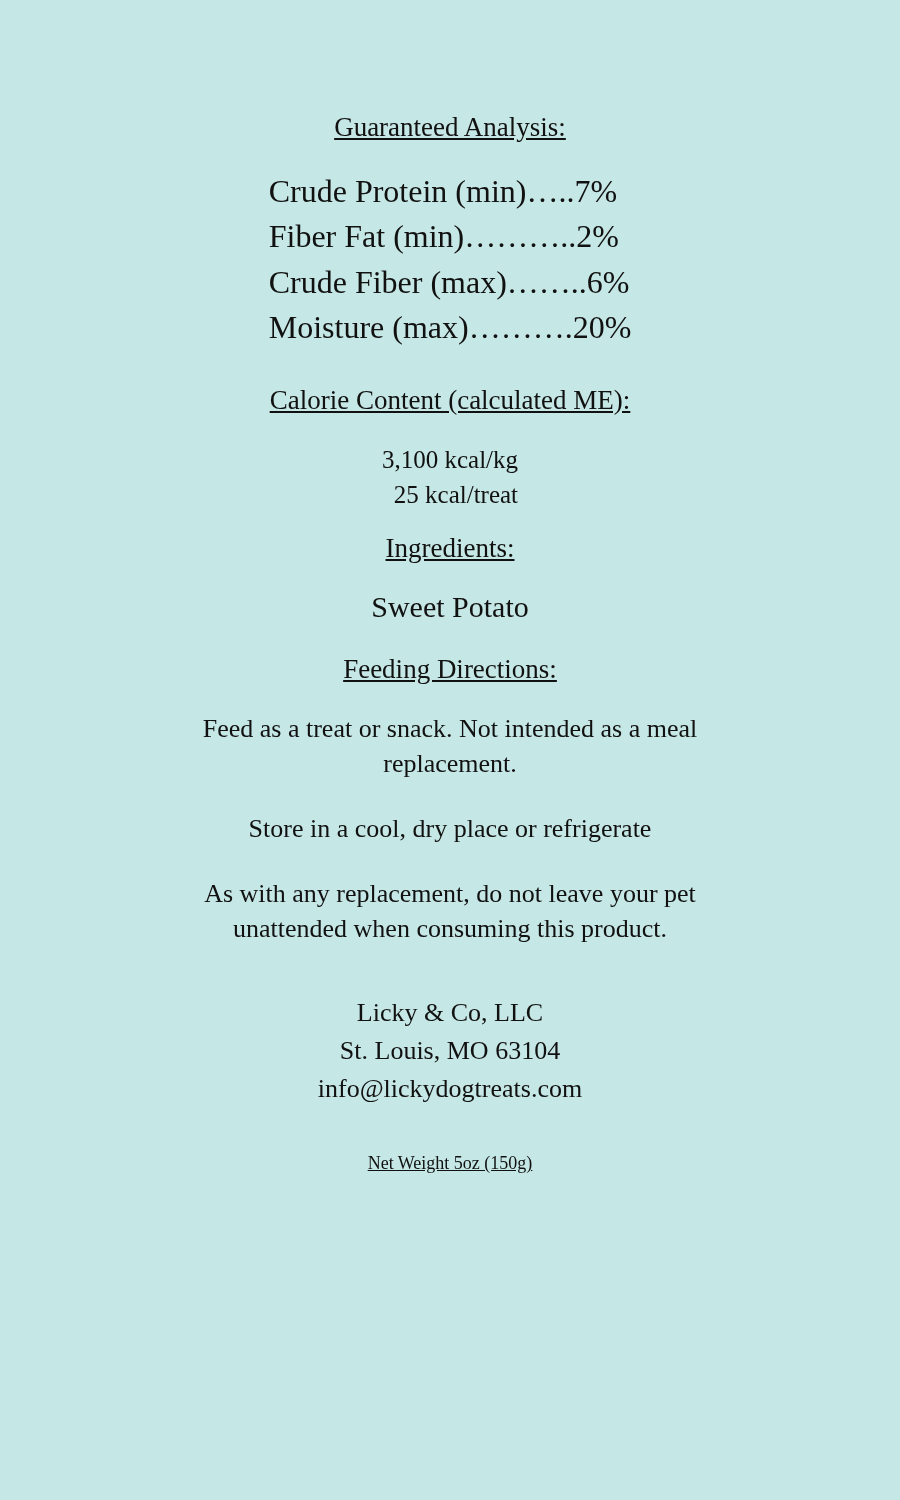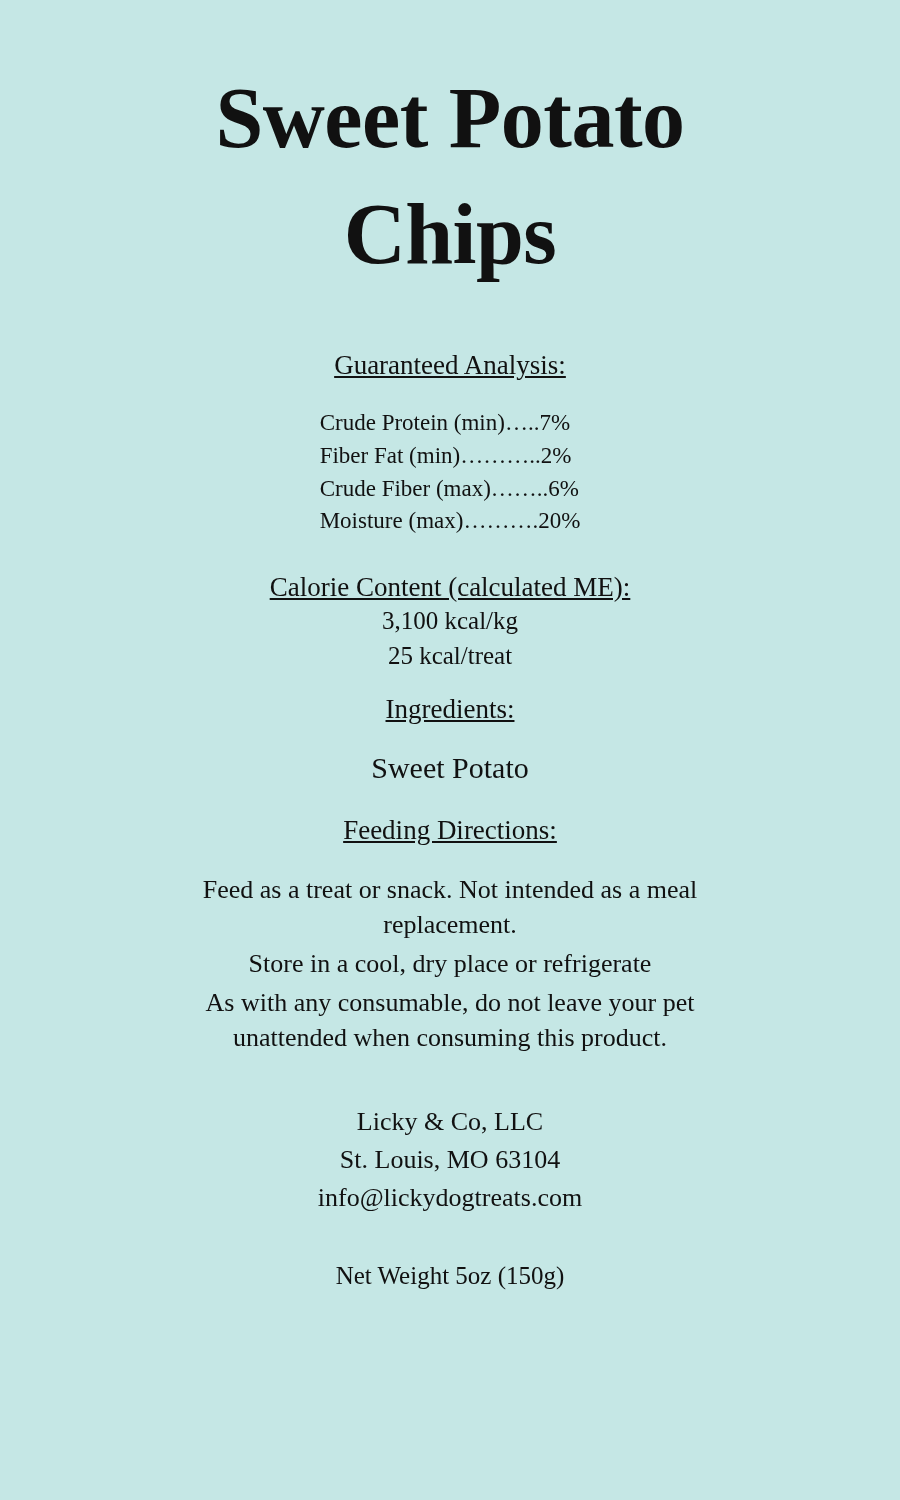--- a/index.html
+++ b/index.html
@@ -42,30 +42,31 @@
   .heading-ga {
     margin-top: 52px;
   }
   .ga-block {
     margin-top: 26px;
     display: flex;
     flex-direction: column;
     align-items: flex-start;
   }
   .ga-line {
-    font-size: 23px;
+    font-size: 32px;
     line-height: 1.42;
     white-space: pre;
     font-family: Liberation Serif, serif;
   }
   .heading-calorie {
     margin-top: 34px;
   }
   .calorie-block {
-    text-align: center;
+    margin-top: 26px;
+    text-align: right;
   }
   .calorie-line {
     font-size: 25px;
     line-height: 1.42;
   }
   .heading-ingredients {
     margin-top: 20px;
   }
   .ingredients-text {
     margin-top: 26px;
@@ -76,42 +77,42 @@
     margin-top: 30px;
   }
   .feeding-para {
     margin-top: 26px;
     font-size: 26px;
     line-height: 1.35;
     text-align: center;
     max-width: 560px;
   }
   .feeding-para.tight {
-    margin-top: 4px;
+    margin-top: 30px;
   }
   .company-block {
     margin-top: 48px;
     text-align: center;
   }
   .company-line {
     font-size: 26px;
     line-height: 1.45;
   }
   .net-weight {
     margin-top: 46px;
-    font-size: 25px;
+    font-size: 18px;
     text-align: left;
+    text-decoration: underline;
   }
 </style>
 </head>
 <body>
 
 <div class="label">
 
-  <h1 class="product-title">Sweet Potato Chips</h1>
 
   <div class="section-heading heading-ga">Guaranteed Analysis:</div>
 
   <div class="ga-block">
     <div class="ga-line">Crude Protein (min)…..7%</div>
     <div class="ga-line">Fiber Fat (min)………..2%</div>
     <div class="ga-line">Crude Fiber (max)……..6%</div>
     <div class="ga-line">Moisture (max)……….20%</div>
   </div>
 
@@ -123,21 +124,21 @@
   </div>
 
   <div class="section-heading heading-ingredients">Ingredients: </div>
 
   <div class="ingredients-text">Sweet Potato</div>
 
   <div class="section-heading heading-feeding">Feeding Directions: </div>
 
   <div class="feeding-para">Feed as a treat or snack. Not intended as a meal replacement.</div>
   <div class="feeding-para tight">Store in a cool, dry place or refrigerate</div>
-  <div class="feeding-para tight">As with any consumable, do not leave your pet unattended when consuming this product.</div>
+  <div class="feeding-para tight">As with any replacement, do not leave your pet unattended when consuming this product.</div>
 
   <div class="company-block">
     <div class="company-line">Licky &amp; Co, LLC</div>
     <div class="company-line">St. Louis, MO 63104</div>
     <div class="company-line">info@lickydogtreats.com</div>
   </div>
 
   <div class="net-weight">Net Weight 5oz (150g)</div>
 
 </div>

